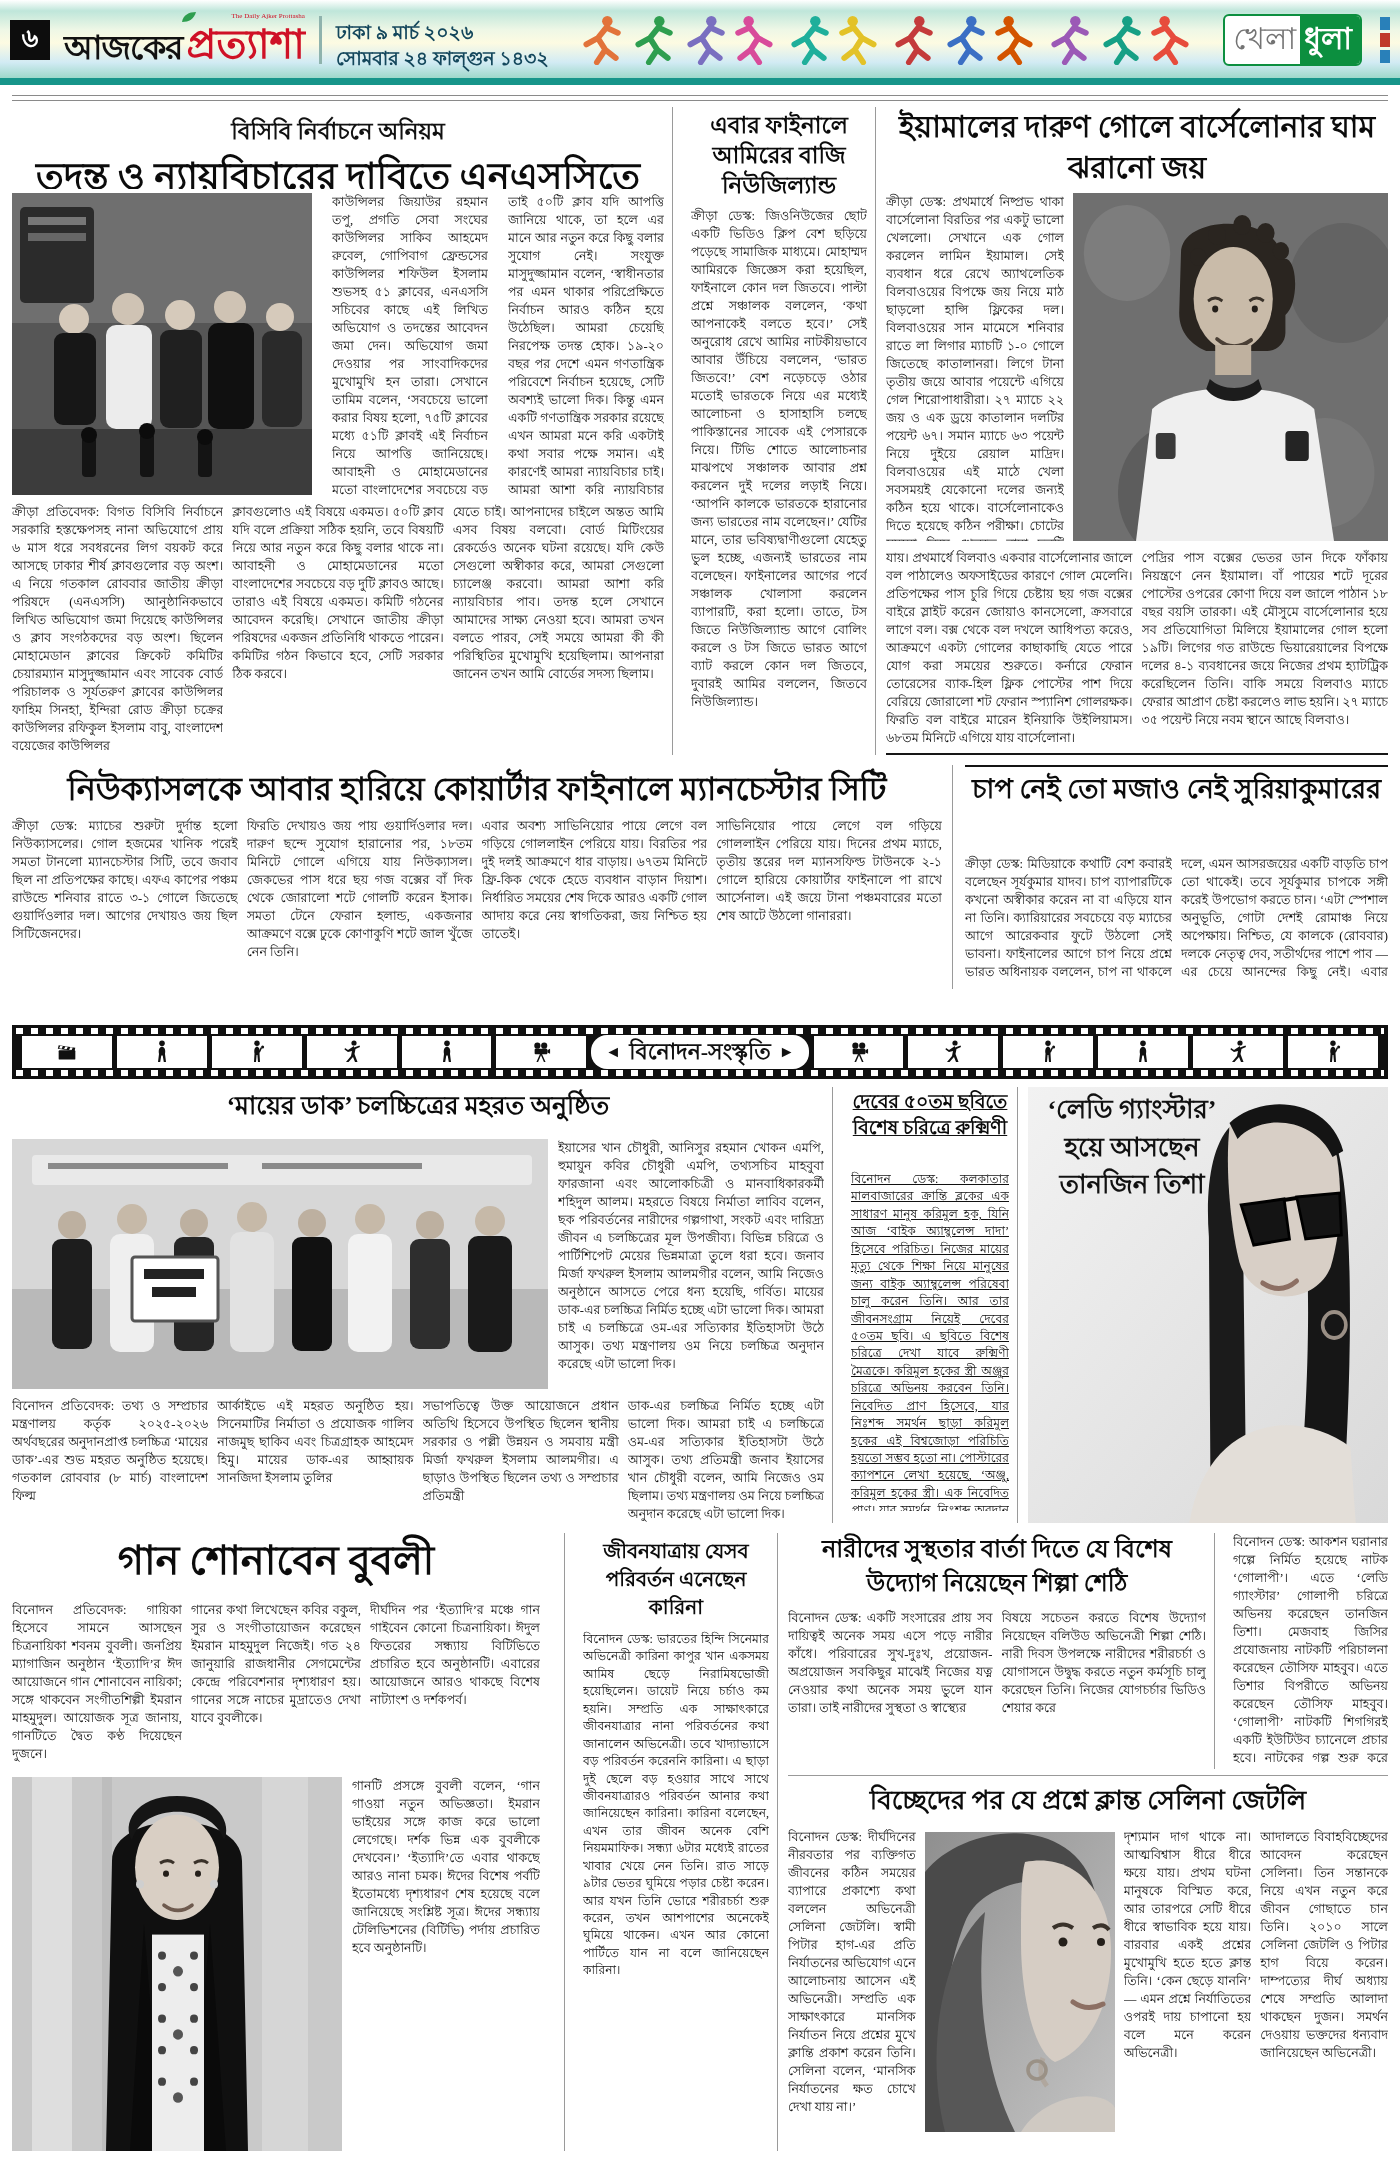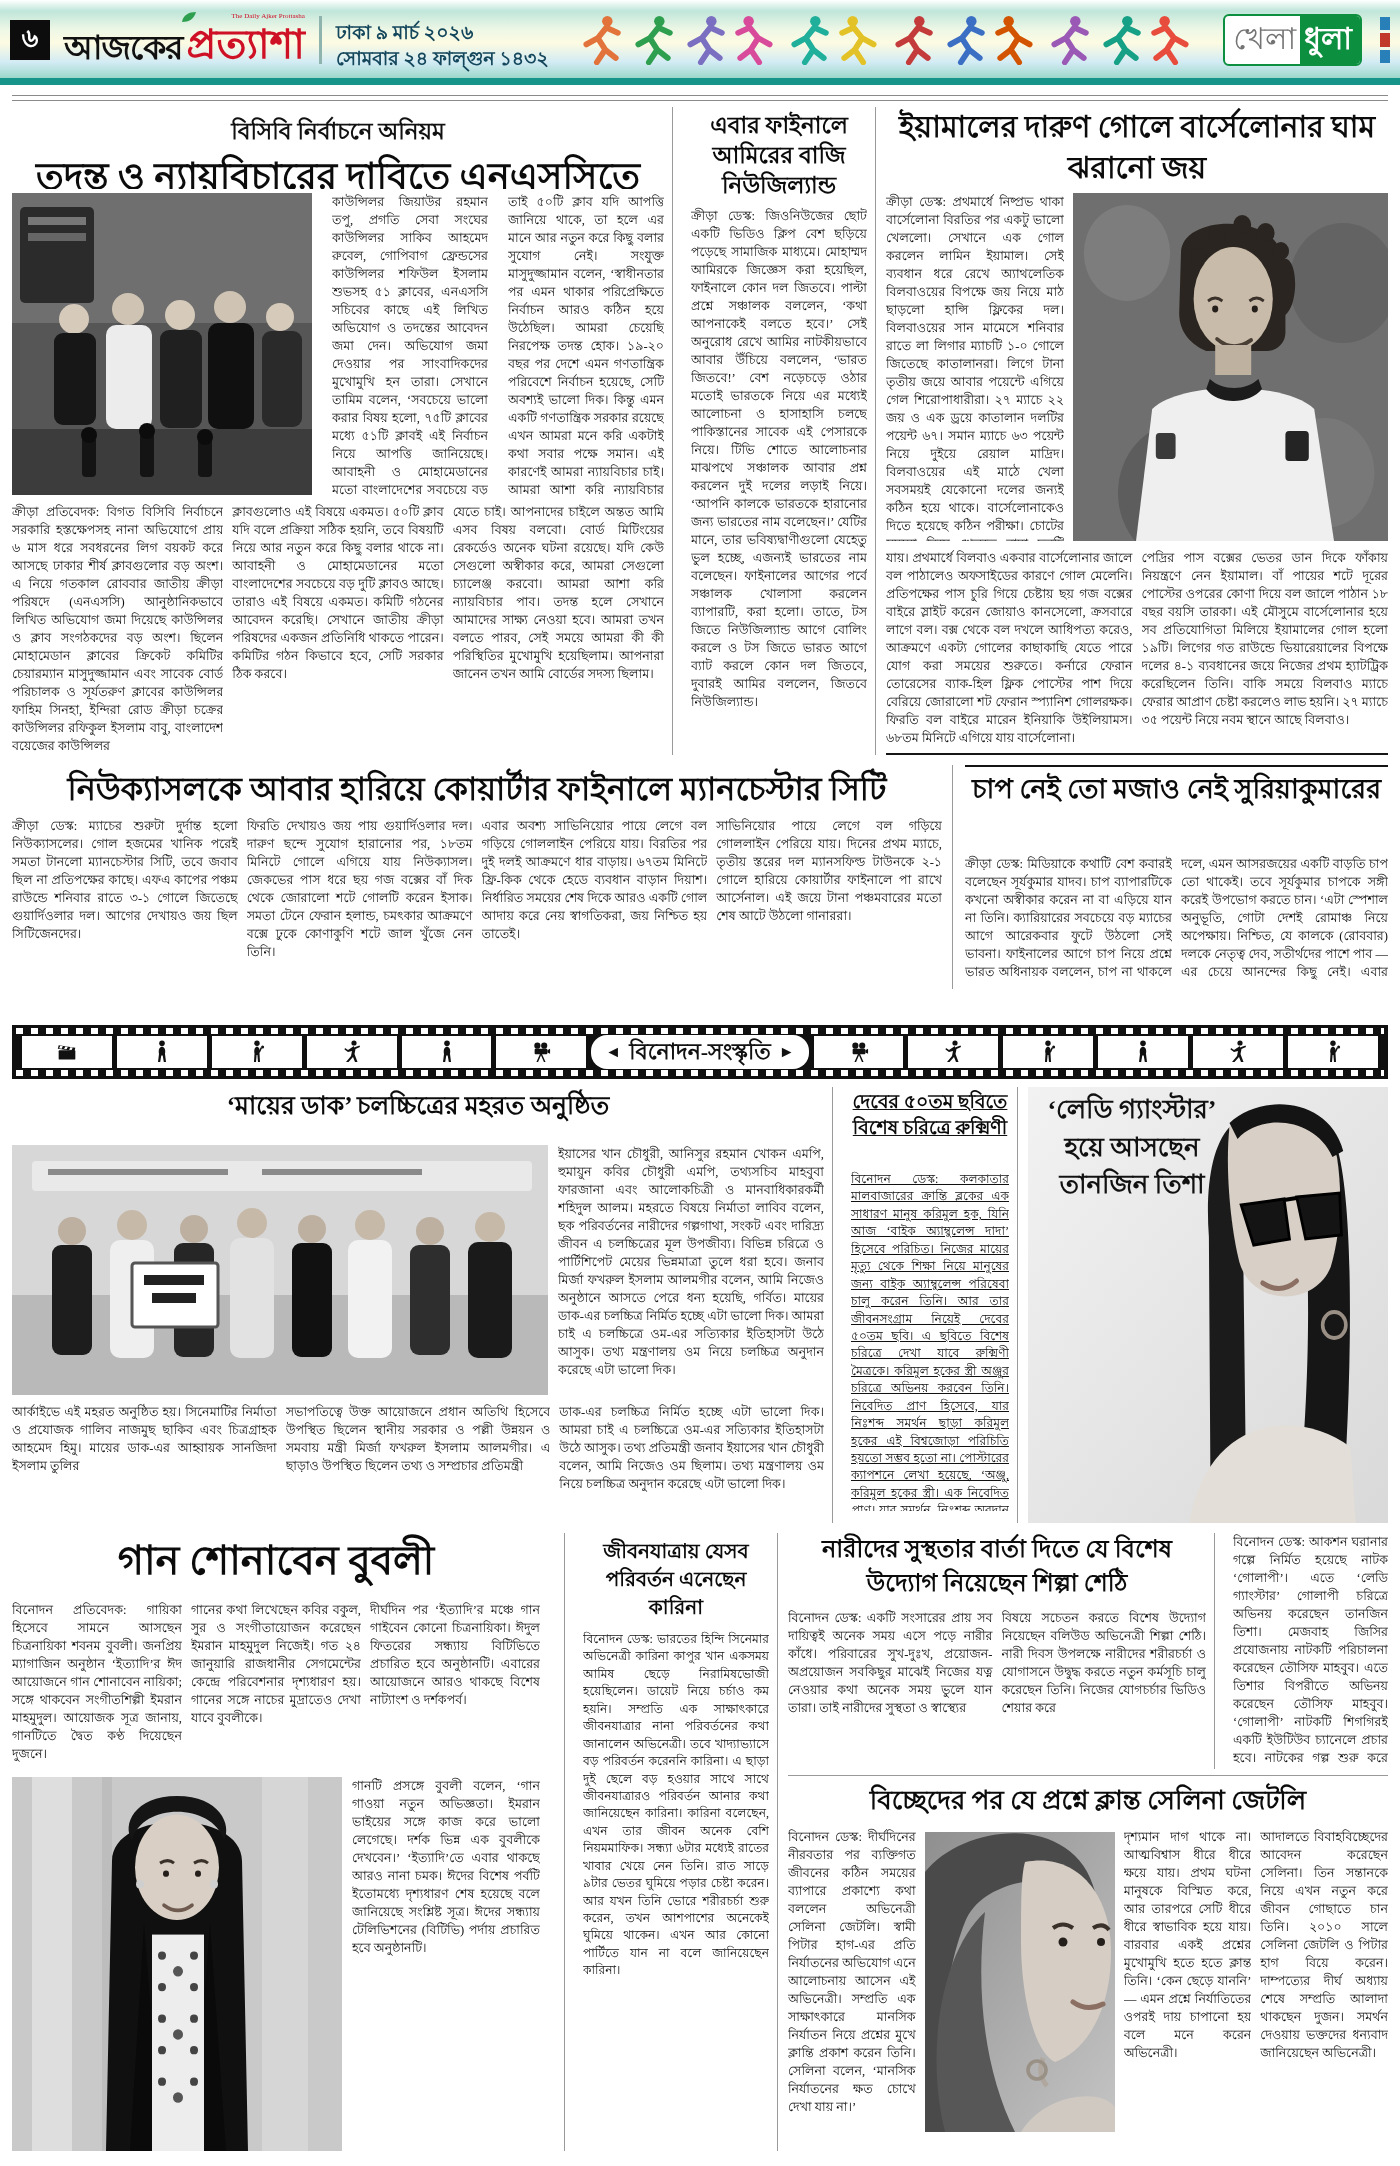--- a/index.html
+++ b/index.html
@@ -308,21 +308,21 @@
           <div class="col">পেদ্রির পাস বক্সের ভেতর ডান দিকে ফাঁকায় নিয়ন্ত্রণে নেন ইয়ামাল। বাঁ পায়ের শটে দূরের পোস্টের ওপরের কোণা দিয়ে বল জালে পাঠান ১৮ বছর বয়সি তারকা। এই মৌসুমে বার্সেলোনার হয়ে সব প্রতিযোগিতা মিলিয়ে ইয়ামালের গোল হলো ১৯টি। লিগের গত রাউন্ডে ভিয়ারেয়ালের বিপক্ষে দলের ৪-১ ব্যবধানের জয়ে নিজের প্রথম হ্যাটট্রিক করেছিলেন তিনি। বাকি সময়ে বিলবাও ম্যাচে ফেরার আপ্রাণ চেষ্টা করলেও লাভ হয়নি। ২৭ ম্যাচে ৩৫ পয়েন্ট নিয়ে নবম স্থানে আছে বিলবাও।</div>
         </div>
       </article>
     </div>
 
     <div class="sports-b">
       <article class="mancity vr-r" style="padding-right:10px;">
         <h1>নিউক্যাসলকে আবার হারিয়ে কোয়ার্টার ফাইনালে ম্যানচেস্টার সিটি</h1>
         <div class="row">
           <div class="col">ক্রীড়া ডেস্ক: ম্যাচের শুরুটা দুর্দান্ত হলো নিউক্যাসলের। গোল হজমের খানিক পরেই সমতা টানলো ম্যানচেস্টার সিটি, তবে জবাব ছিল না প্রতিপক্ষের কাছে। এফএ কাপের পঞ্চম রাউন্ডে শনিবার রাতে ৩-১ গোলে জিতেছে গুয়ার্দিওলার দল। আগের দেখায়ও জয় ছিল সিটিজেনদের।</div>
-          <div class="col">ফিরতি দেখায়ও জয় পায় গুয়ার্দিওলার দল। দারুণ ছন্দে সুযোগ হারানোর পর, ১৮তম মিনিটে গোলে এগিয়ে যায় নিউক্যাসল। জেকভের পাস ধরে ছয় গজ বক্সের বাঁ দিক থেকে জোরালো শটে গোলটি করেন ইসাক। সমতা টেনে ফেরান হলান্ড, চমৎকার আক্রমণে বক্সে ঢুকে কোণাকুণি শটে জাল খুঁজে নেন তিনি।</div>
+          <div class="col">ফিরতি দেখায়ও জয় পায় গুয়ার্দিওলার দল। দারুণ ছন্দে সুযোগ হারানোর পর, ১৮তম মিনিটে গোলে এগিয়ে যায় নিউক্যাসল। জেকভের পাস ধরে ছয় গজ বক্সের বাঁ দিক থেকে জোরালো শটে গোলটি করেন ইসাক। সমতা টেনে ফেরান হলান্ড, একজনার আক্রমণে বক্সে ঢুকে কোণাকুণি শটে জাল খুঁজে নেন তিনি।</div>
           <div class="col">এবার অবশ্য সাভিনিয়োর পায়ে লেগে বল গড়িয়ে গোললাইন পেরিয়ে যায়। বিরতির পর দুই দলই আক্রমণে ধার বাড়ায়। ৬৭তম মিনিটে ফ্রি-কিক থেকে হেডে ব্যবধান বাড়ান দিয়াশ। নির্ধারিত সময়ের শেষ দিকে আরও একটি গোল আদায় করে নেয় স্বাগতিকরা, জয় নিশ্চিত হয় তাতেই।</div>
           <div class="col">সাভিনিয়োর পায়ে লেগে বল গড়িয়ে গোললাইন পেরিয়ে যায়। দিনের প্রথম ম্যাচে, তৃতীয় স্তরের দল ম্যানসফিল্ড টাউনকে ২-১ গোলে হারিয়ে কোয়ার্টার ফাইনালে পা রাখে আর্সেনাল। এই জয়ে টানা পঞ্চমবারের মতো শেষ আটে উঠলো গানাররা।</div>
         </div>
       </article>
       <article class="surya">
         <h2>চাপ নেই তো মজাও নেই সুরিয়াকুমারের</h2>
         <div class="row">
           <div class="col">ক্রীড়া ডেস্ক: মিডিয়াকে কথাটি বেশ কবারই বলেছেন সূর্যকুমার যাদব। চাপ ব্যাপারটিকে কখনো অস্বীকার করেন না বা এড়িয়ে যান না তিনি। ক্যারিয়ারের সবচেয়ে বড় ম্যাচের আগে আরেকবার ফুটে উঠলো সেই ভাবনা। ফাইনালের আগে চাপ নিয়ে প্রশ্নে ভারত অধিনায়ক বললেন, চাপ না থাকলে মজাও নেই।</div>
           <div class="col">দলে, এমন আসরজয়ের একটি বাড়তি চাপ তো থাকেই। তবে সূর্যকুমার চাপকে সঙ্গী করেই উপভোগ করতে চান। ‘এটা স্পেশাল অনুভূতি, গোটা দেশই রোমাঞ্চ নিয়ে অপেক্ষায়। নিশ্চিত, যে কালকে (রোববার) দলকে নেতৃত্ব দেব, সতীর্থদের পাশে পাব — এর চেয়ে আনন্দের কিছু নেই। এবার আরেকটি ফাইনাল।’</div>
         </div>
@@ -425,20 +425,21 @@
               <circle cx="478" cy="82" r="15" fill="#c6b9a8"></circle>
                 <rect x="456" y="97" width="44" height="116" rx="10" fill="#1a1a1a"></rect>
               <rect x="120" y="118" width="86" height="64" rx="3" fill="#fff" stroke="#555" stroke-width="3"></rect>
               <rect x="132" y="130" width="60" height="10" fill="#222"></rect>
                 <rect x="140" y="148" width="44" height="10" fill="#222"></rect>
             </svg>
           </div>
           <div class="col">ইয়াসের খান চৌধুরী, আনিসুর রহমান খোকন এমপি, হুমায়ুন কবির চৌধুরী এমপি, তথ্যসচিব মাহবুবা ফারজানা এবং আলোকচিত্রী ও মানবাধিকারকর্মী শহিদুল আলম। মহরতে বিষয়ে নির্মাতা লাবিব বলেন, ছক পরিবর্তনের নারীদের গল্পগাথা, সংকট এবং দারিদ্র্য জীবন এ চলচ্চিত্রের মূল উপজীব্য। বিভিন্ন চরিত্রে ও পার্টিশিপেট মেয়ের ভিন্নমাত্রা তুলে ধরা হবে। জনাব মির্জা ফখরুল ইসলাম আলমগীর বলেন, আমি নিজেও অনুষ্ঠানে আসতে পেরে ধন্য হয়েছি, গর্বিত। মায়ের ডাক-এর চলচ্চিত্র নির্মিত হচ্ছে এটা ভালো দিক। আমরা চাই এ চলচ্চিত্রে ওম-এর সত্যিকার ইতিহাসটা উঠে আসুক। তথ্য মন্ত্রণালয় ওম নিয়ে চলচ্চিত্র অনুদান করেছে এটা ভালো দিক।</div>
         </div>
         <div class="r2">
+          <div class="col">বিনোদন প্রতিবেদক: তথ্য ও সম্প্রচার মন্ত্রণালয় কর্তৃক ২০২৫-২০২৬ অর্থবছরের অনুদানপ্রাপ্ত চলচ্চিত্র ‘মায়ের ডাক’-এর শুভ মহরত অনুষ্ঠিত হয়েছে। গতকাল রোববার (৮ মার্চ) বাংলাদেশ ফিল্ম</div>
           <div class="col">আর্কাইভে এই মহরত অনুষ্ঠিত হয়। সিনেমাটির নির্মাতা ও প্রযোজক গালিব নাজমুছ ছাকিব এবং চিত্রগ্রাহক আহমেদ হিমু। মায়ের ডাক-এর আহ্বায়ক সানজিদা ইসলাম তুলির</div>
           <div class="col">সভাপতিত্বে উক্ত আয়োজনে প্রধান অতিথি হিসেবে উপস্থিত ছিলেন স্থানীয় সরকার ও পল্লী উন্নয়ন ও সমবায় মন্ত্রী মির্জা ফখরুল ইসলাম আলমগীর। এ ছাড়াও উপস্থিত ছিলেন তথ্য ও সম্প্রচার প্রতিমন্ত্রী</div>
           <div class="col">ডাক-এর চলচ্চিত্র নির্মিত হচ্ছে এটা ভালো দিক। আমরা চাই এ চলচ্চিত্রে ওম-এর সত্যিকার ইতিহাসটা উঠে আসুক। তথ্য প্রতিমন্ত্রী জনাব ইয়াসের খান চৌধুরী বলেন, আমি নিজেও ওম ছিলাম। তথ্য মন্ত্রণালয় ওম নিয়ে চলচ্চিত্র অনুদান করেছে এটা ভালো দিক।</div>
         </div>
       </article>
 
       <article class="rukmini vr-r">
         <h3>দেবের ৫০তম ছবিতে বিশেষ চরিত্রে রুক্মিণী</h3>
         <div class="col">বিনোদন ডেস্ক: কলকাতার মালবাজারের ক্রান্তি ব্লকের এক সাধারণ মানুষ করিমুল হক, যিনি আজ ‘বাইক অ্যাম্বুলেন্স দাদা’ হিসেবে পরিচিত। নিজের মায়ের মৃত্যু থেকে শিক্ষা নিয়ে মানুষের জন্য বাইক অ্যাম্বুলেন্স পরিষেবা চালু করেন তিনি। আর তার জীবনসংগ্রাম নিয়েই দেবের ৫০তম ছবি। এ ছবিতে বিশেষ চরিত্রে দেখা যাবে রুক্মিণী মৈত্রকে। করিমুল হকের স্ত্রী অঞ্জুর চরিত্রে অভিনয় করবেন তিনি। নিবেদিত প্রাণ হিসেবে, যার নিঃশব্দ সমর্থন ছাড়া করিমুল হকের এই বিশ্বজোড়া পরিচিতি হয়তো সম্ভব হতো না। পোস্টারের ক্যাপশনে লেখা হয়েছে, ‘অঞ্জু, করিমুল হকের স্ত্রী। এক নিবেদিত প্রাণ। যার সমর্থন, নিঃশব্দ অবদান এমন এক মানুষকে সকলের দরবারে পরিচিত করেছে।’</div>
       </article>

